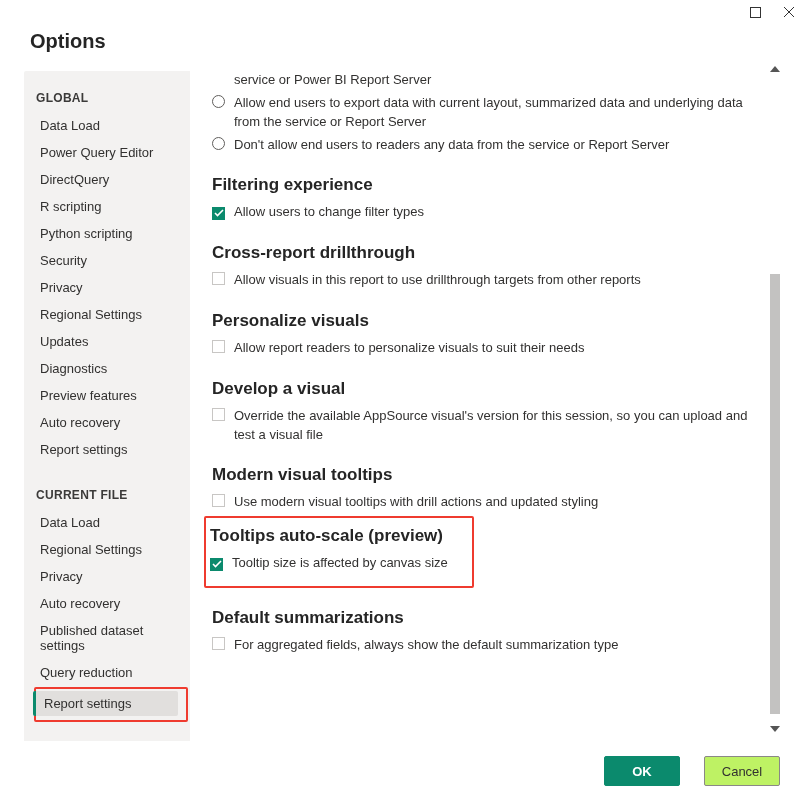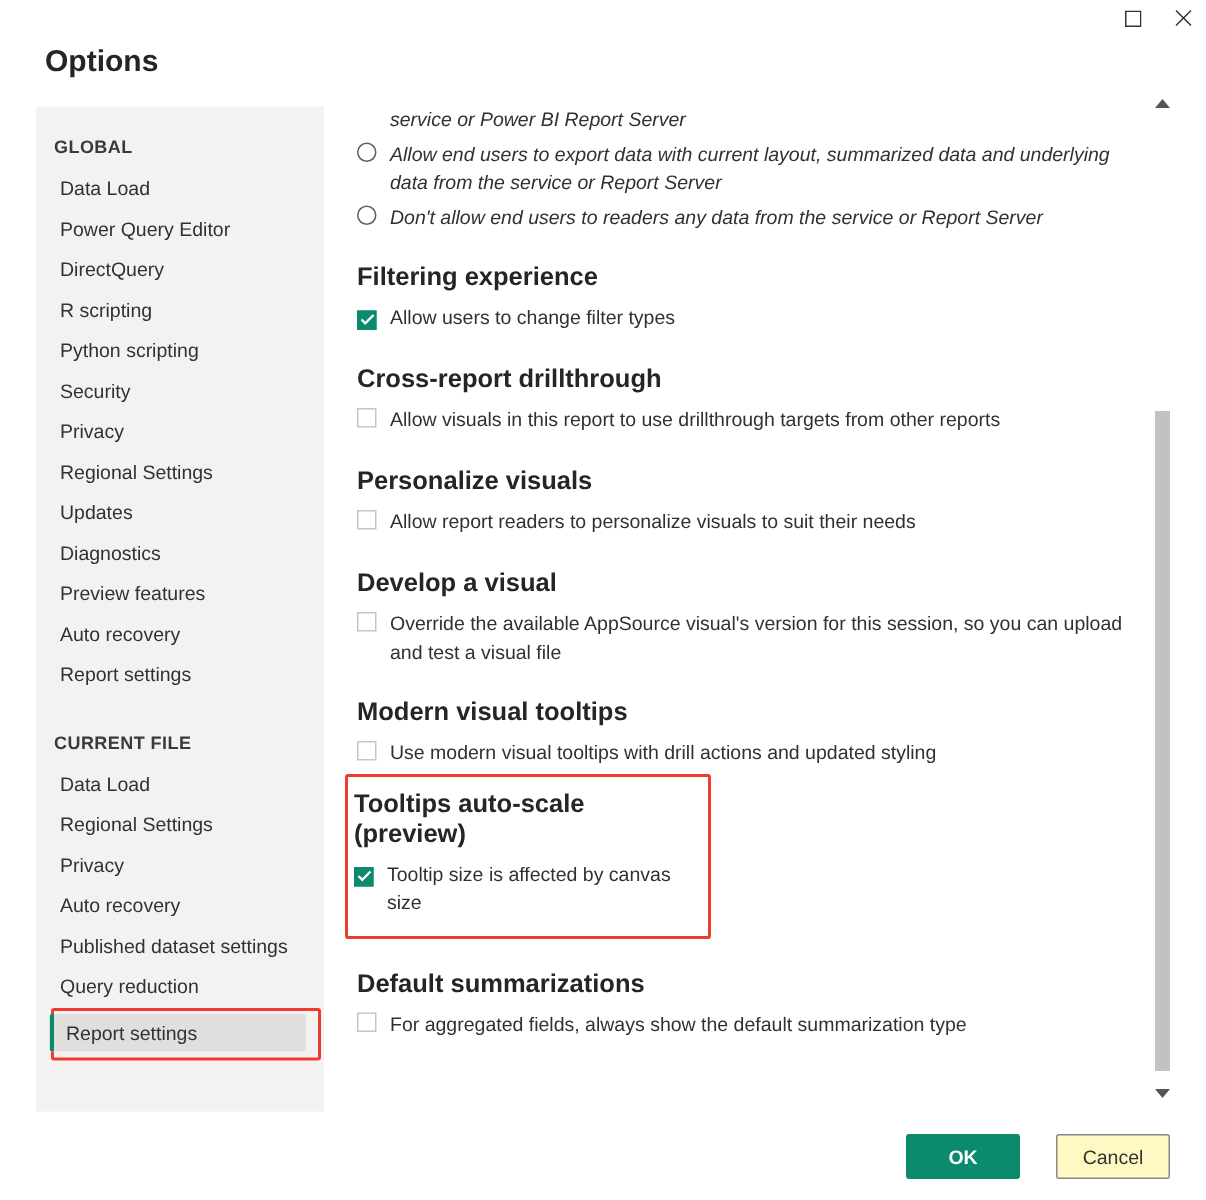--- a/index.html
+++ b/index.html
@@ -3,44 +3,44 @@
 <meta charset="utf-8">
 <style>
   * { box-sizing: border-box; }
   html, body { margin: 0; padding: 0; font-family: "Segoe UI", Tahoma, sans-serif; background: #fff; color: #222; }
   .window { width: 804px; height: 800px; position: relative; background: #fff; }
   .titlebar { height: 24px; display: flex; justify-content: flex-end; align-items: center; padding: 0 8px; gap: 20px; }
   .titlebar .icon { width: 14px; height: 14px; display: flex; align-items: center; justify-content: center; color: #333; }
   .titlebar .icon svg { stroke: #333; }
   h1.page-title { font-size: 20px; font-weight: 600; margin: 6px 0 18px 30px; color: #252525; }
   .body { display: flex; padding: 0 24px; height: 670px; }
-  .sidebar { width: 192px; background: #f3f2f1; padding: 12px 0 12px 10px; overflow-y: auto; border-top-left-radius: 2px; }
+  .sidebar { width: 166px; background: #f3f2f1; padding: 12px 0 12px 10px; overflow-y: auto; border-top-left-radius: 2px; }
   .section-label { font-size: 12px; letter-spacing: .3px; color: #3b3a39; font-weight: 600; margin: 8px 0 8px 2px; }
   .nav-item { font-size: 13px; color: #323130; padding: 5px 6px; margin: 0 6px 2px 0; border-radius: 2px; cursor: pointer; background: transparent; display: block; }
   .nav-item.selected { background: #e1dfdd; border-left: 3px solid #0b8a6d; padding-left: 8px; margin-left: -3px; }
   .nav-highlight { border: 2px solid #ef3b2f; border-radius: 2px; padding: 2px 2px 2px 0; margin-right: 2px; }
 
   .content { flex: 1; position: relative; padding: 0 26px 0 22px; overflow-y: auto; }
   .scrollbar-track { position: absolute; right: 24px; top: 64px; width: 10px; height: 670px; }
   .scroll-arrow { width: 10px; height: 10px; display: flex; align-items: center; justify-content: center; color: #666; }
   .scroll-thumb { position: absolute; right: 0; width: 10px; height: 440px; top: 210px; background: #c3c2c1; border-radius: 0; }
   .section-heading { font-size: 17px; font-weight: 600; color: #252525; margin-top: 20px; margin-bottom: 8px; }
   .radio-row, .check-row { display: flex; align-items: flex-start; gap: 8px; font-size: 13px; color: #323130; margin: 4px 0; line-height: 1.45; }
   .radio-row .ctrl, .check-row .ctrl { flex: 0 0 14px; margin-top: 1px; }
   .check-row .text { flex: 1; }
-  .radio-row .text { flex: 1; font-style: italic; }
+  .radio-row .text { flex: 1; }
   .radio { width: 13px; height: 13px; border: 1px solid #605e5c; border-radius: 50%; display: inline-block; background: #fff; }
   .checkbox { width: 13px; height: 13px; border: 1px solid #605e5c; display: inline-flex; align-items: center; justify-content: center; background: #fff; }
   .checkbox.checked { background: #0b8a6d; border-color: #0b8a6d; }
   .checkbox.checked svg { stroke: #fff; }
   .checkbox.disabled { border-color: #c8c6c4; }
   .section-highlight { border: 2px solid #ef3b2f; padding: 4px 6px 8px 4px; margin-left: -8px; margin-right: 280px; border-radius: 2px; }
 
   .footer { position: absolute; bottom: 14px; right: 24px; display: flex; gap: 24px; }
-  .btn { min-width: 76px; height: 30px; font-size: 13px; border-radius: 2px; border: 1px solid #8a8886; background: #fef9c3; color: #323130; cursor: pointer; display: inline-flex; align-items: center; justify-content: center; }
+  .btn { min-width: 76px; height: 30px; font-size: 13px; border-radius: 2px; border: 1px solid #8a8886; background: #bef264; color: #323130; cursor: pointer; display: inline-flex; align-items: center; justify-content: center; }
   .btn.primary { background: #0b8a6d; border-color: #0b8a6d; color: #fff; font-weight: 600; }
 
   
   .content::-webkit-scrollbar { width: 0; }
 </style>
 </head>
 <body>
 
 <div class="window">
 

